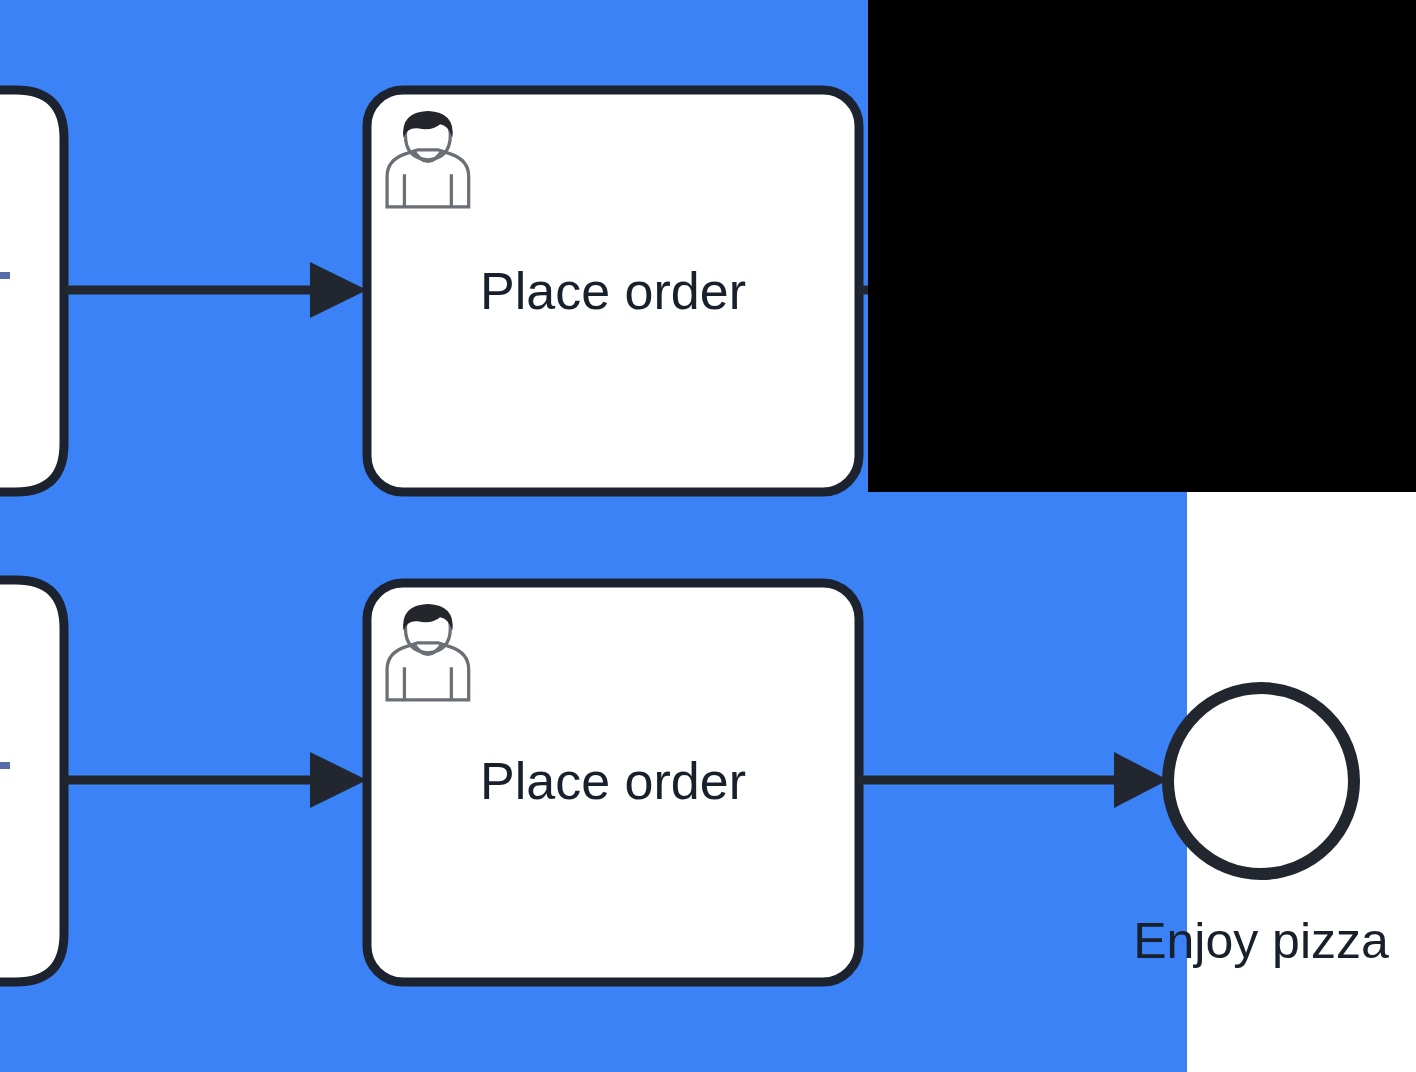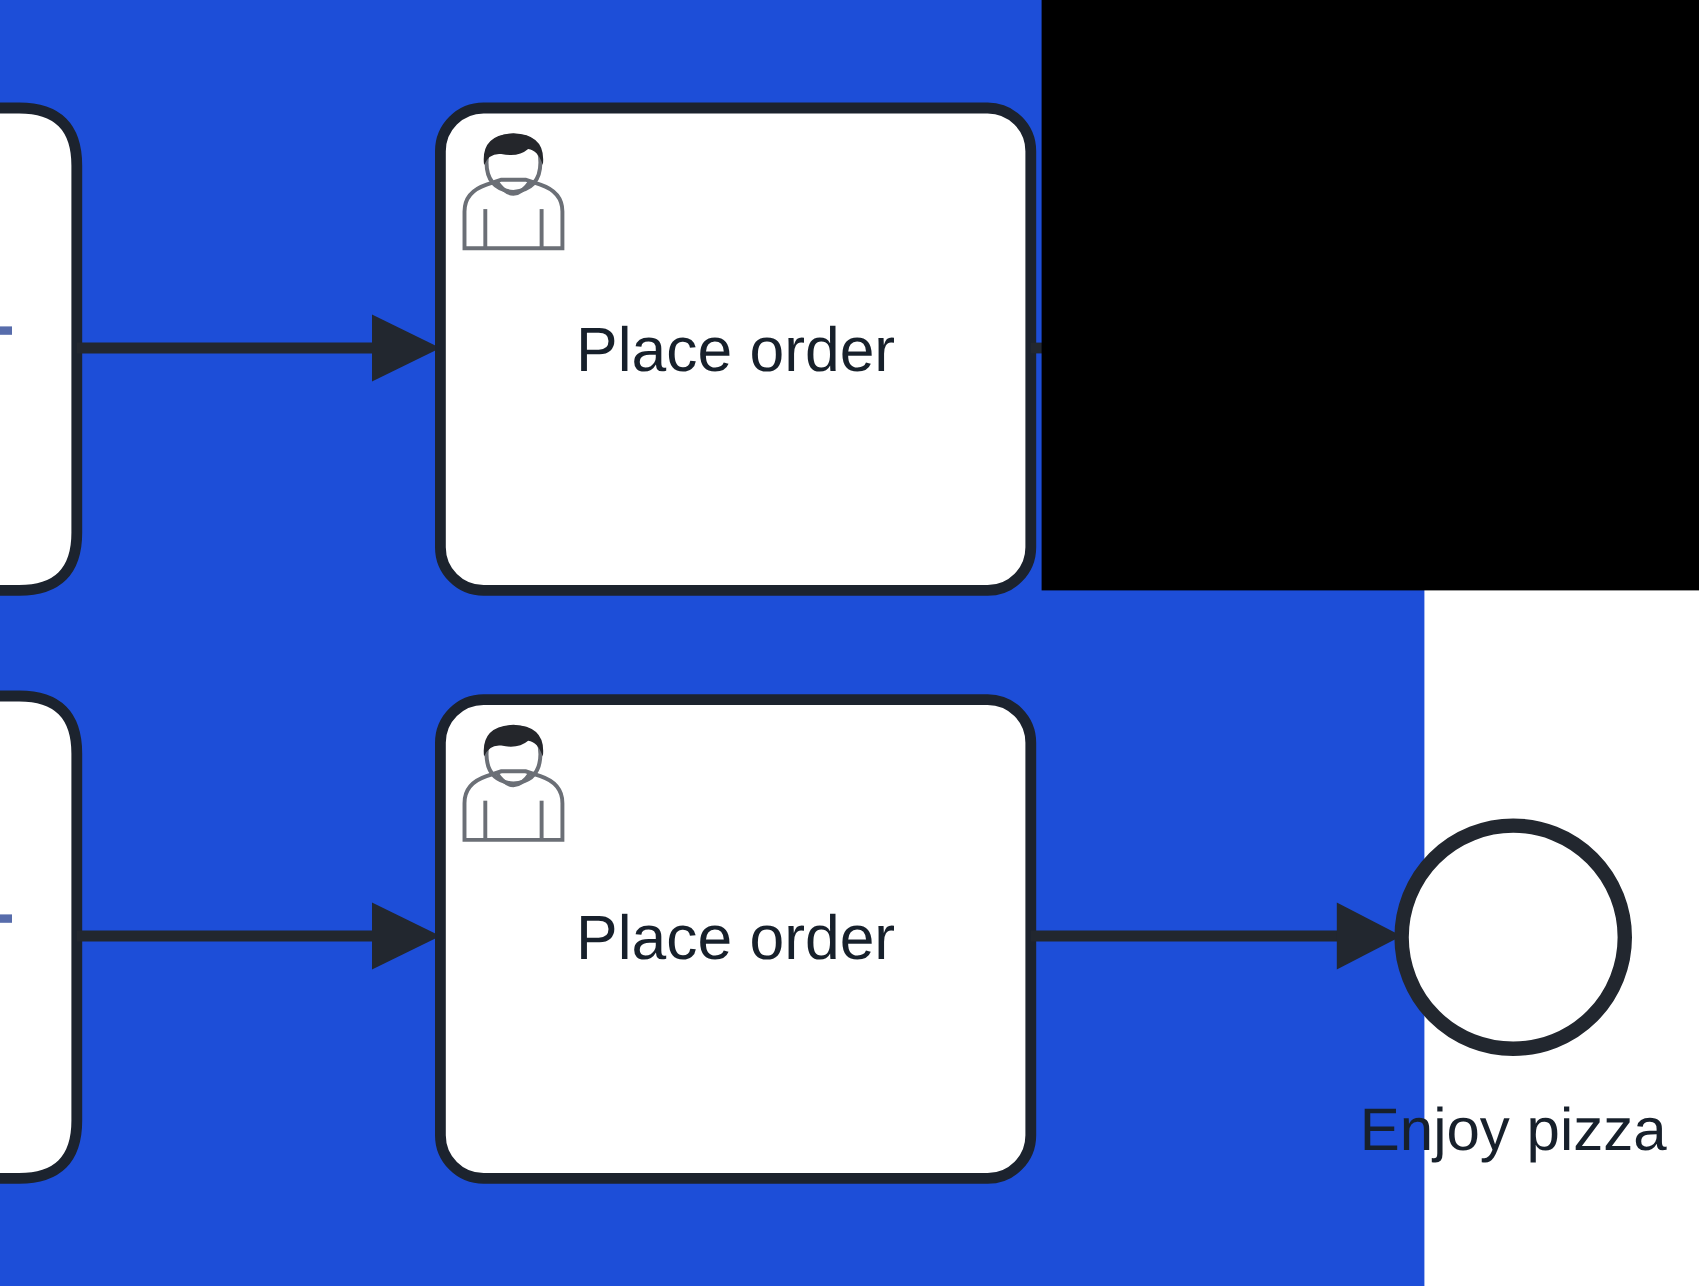--- a/index.html
+++ b/index.html
@@ -10,21 +10,21 @@
   body {
     width: 1416px;
     height: 1072px;
     overflow: hidden;
     font-family: "Liberation Sans", sans-serif;
   }
   #canvas {
     position: relative;
     width: 1187px;
     height: 1072px;
-    background: #1d4ed8;
+    background: #3b82f6;
   }
   #diagram-svg {
     position: absolute;
     left: 0;
     top: 0;
     width: 1416px;
     height: 1072px;
   }
   .task-label {
     font-family: "Liberation Sans", sans-serif;

